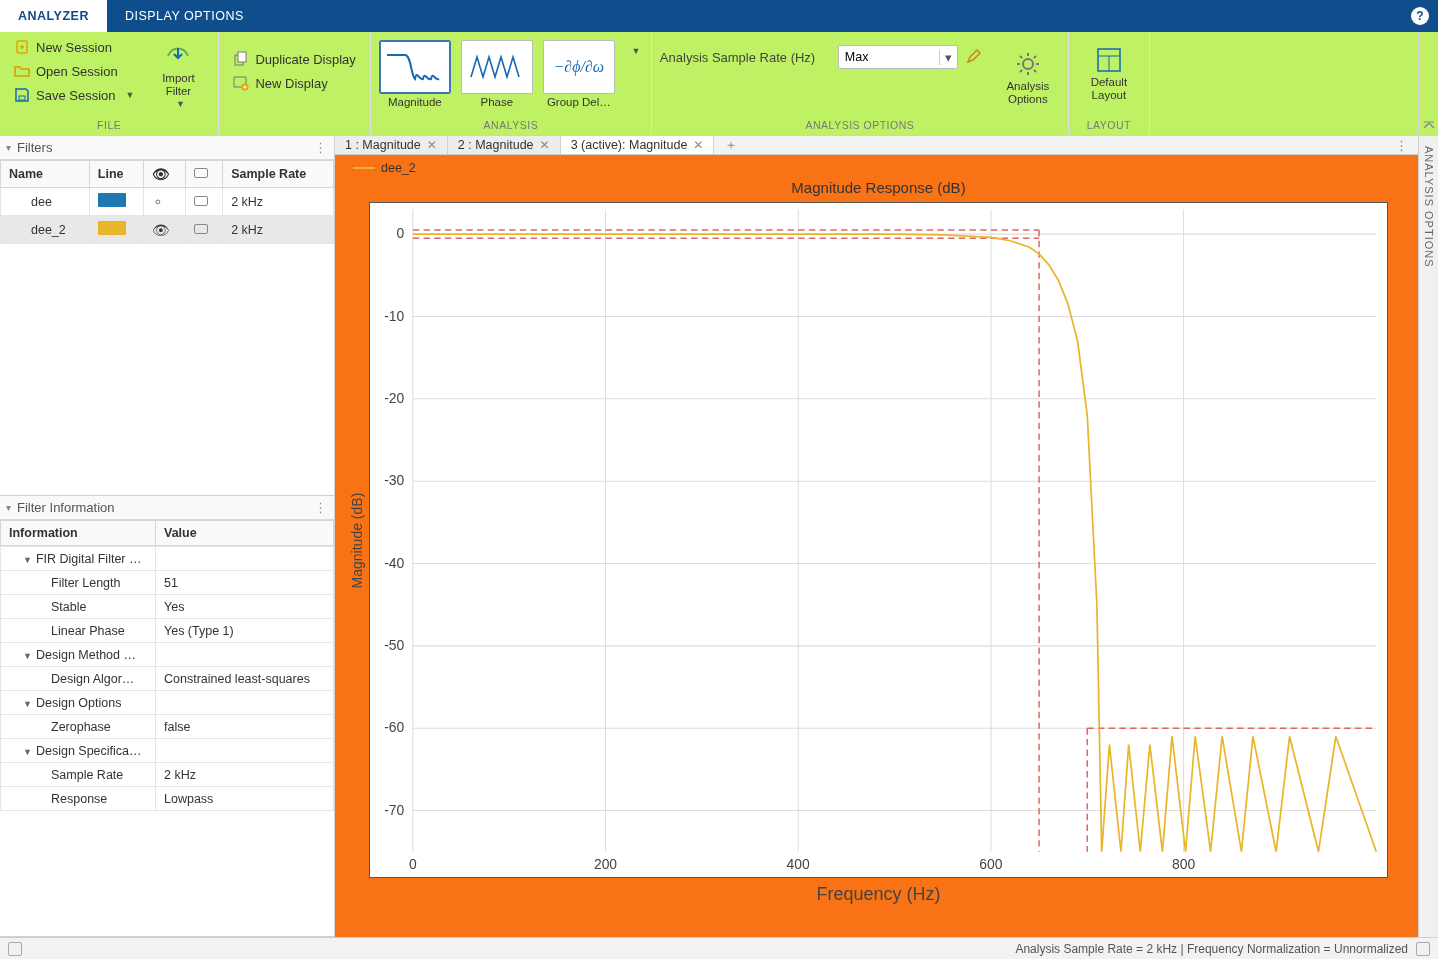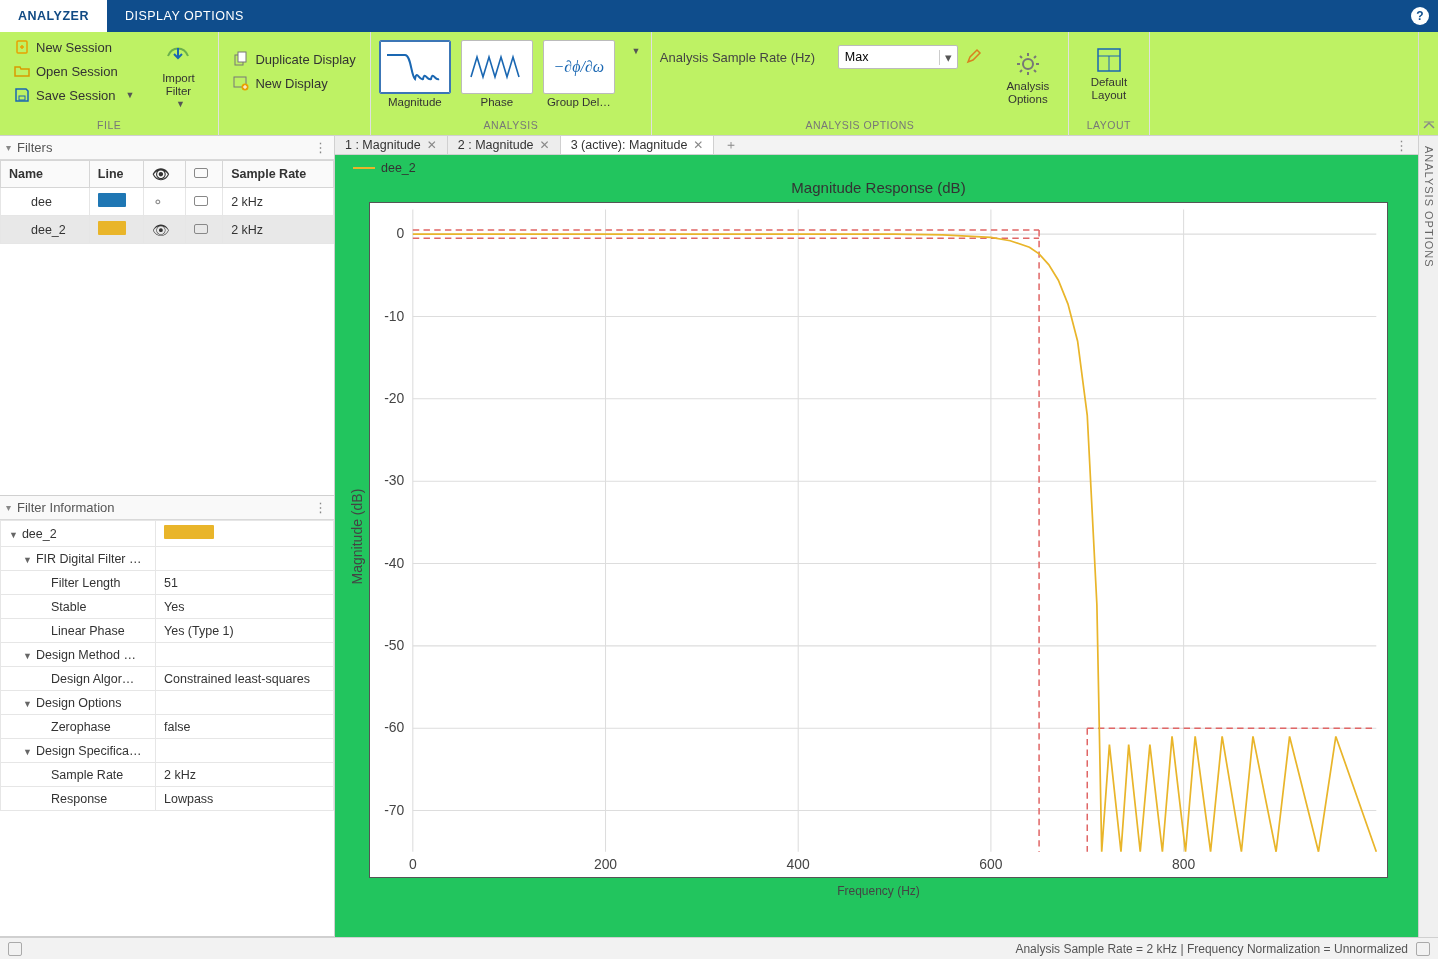--- a/index.html
+++ b/index.html
@@ -61,37 +61,37 @@
   .info-scroll { overflow-y:auto; flex:1; position:relative; }
   table.info-tbl { width:100%; border-collapse:collapse; font-size:12.5px; }
   .info-tbl th { text-align:left; padding:5px 8px; border:1px solid #d6d6d6; background:#fafafa; font-weight:600; }
   .info-tbl td { padding:4px 8px; border:1px solid #e6e6e6; vertical-align:middle; height:24px; }
   .info-tbl td.key { white-space:nowrap; overflow:hidden; text-overflow:ellipsis; max-width:150px; }
   .tri { font-size:9px; color:#666; margin-right:4px; }
   .indent1 { padding-left:22px !important; }
   .indent2 { padding-left:50px !important; }
 
   
-  .center { flex:1; display:flex; flex-direction:column; background:#22c55e; min-width:0; }
+  .center { flex:1; display:flex; flex-direction:column; background:#f97316; min-width:0; }
   .doctabs { display:flex; align-items:center; border-bottom:1px solid #d0d0d0; background:#f3f3f3; height:28px; }
   .doctab { display:flex; align-items:center; gap:6px; padding:0 10px; height:100%; border-right:1px solid #d0d0d0; background:#ededed; cursor:pointer; font-size:12.5px; }
   .doctab.active { background:#fff; }
   .doctab .x { color:#888; font-size:12px; }
   .doctabs .plus { padding:0 10px; color:#888; cursor:pointer; }
   .doctabs .dots { margin-left:auto; padding:0 10px; color:#888; cursor:pointer; }
 
   .legend-row { padding:6px 18px 0 18px; display:flex; align-items:center; gap:6px; font-size:12.5px; }
   .legend-line { width:22px; height:0; border-top:2px solid #e9b52a; }
 
   .chart-area { flex:1; display:flex; align-items:stretch; padding:0 30px 40px 10px; }
   .ylabel { writing-mode:vertical-rl; transform:rotate(180deg); text-align:center; font-size:14px; color:#444; padding:0 4px; }
   .plotbox { flex:1; display:flex; flex-direction:column; }
   .plot-title { text-align:center; font-size:15px; padding:4px 0 6px 0; color:#333; }
   svg.plot { flex:1; border:1px solid #555; background:#fff; }
-  .xlabel { text-align:center; font-size:12px; color:#444; padding-top:6px; }
+  .xlabel { text-align:center; font-size:18px; color:#444; padding-top:6px; }
 
   
   .rightcol { width:20px; background:#f0f0f0; border-left:1px solid #d0d0d0; display:flex; align-items:flex-start; justify-content:center; padding-top:10px; }
   .rightcol .vtext { writing-mode:vertical-rl; font-size:11px; letter-spacing:1px; color:#666; }
 
   
   .statusbar { height:22px; background:#f2f2f2; border-top:1px solid #d0d0d0; display:flex; align-items:center; padding:0 8px; font-size:12px; color:#555; }
   .statusbar .grow { flex:1; }
   .status-ic { width:14px; height:14px; border:1px solid #aaa; border-radius:2px; display:inline-block; }
   .ribbon-collapse { width:20px; border-left:1px solid #d8d8d8; display:flex; align-items:flex-end; justify-content:center; padding:6px 0; color:#888; cursor:pointer; }
@@ -310,31 +310,39 @@
           </tbody>
       </table>
     </div>
 
     <div class="panel" style="flex:1;">
       <div class="panel-hdr">
         <span class="caret">▾</span>
         <span>Filter Information</span>
         <span class="dots">⋮</span>
       </div>
+      <table class="info-tbl" style="table-layout:fixed;">
+        <colgroup>
+            <col style="width:155px">
+            <col>
+          </colgroup>
+        <thead>
+            <tr>
+          <th>Information</th>
+          <th>Value</th>
+        </tr>
+          </thead>
+      </table>
       <div class="info-scroll">
         <table class="info-tbl" style="table-layout:fixed;">
           <colgroup>
               <col style="width:155px">
               <col>
             </colgroup>
           <tbody id="info-body">
-              <tr>
-                <td class="key "><span class="tri">▼</span>dee_2</td>
-                <td><span class="swatch" style="width:50px;background:#e9b52a"></span></td>
-              </tr>
               <tr>
                 <td class="key indent1"><span class="tri">▼</span>FIR Digital Filter …</td>
                 <td></td>
               </tr>
               <tr>
                 <td class="key indent2">Filter Length</td>
                 <td>51</td>
               </tr>
               <tr>
                 <td class="key indent2">Stable</td>

